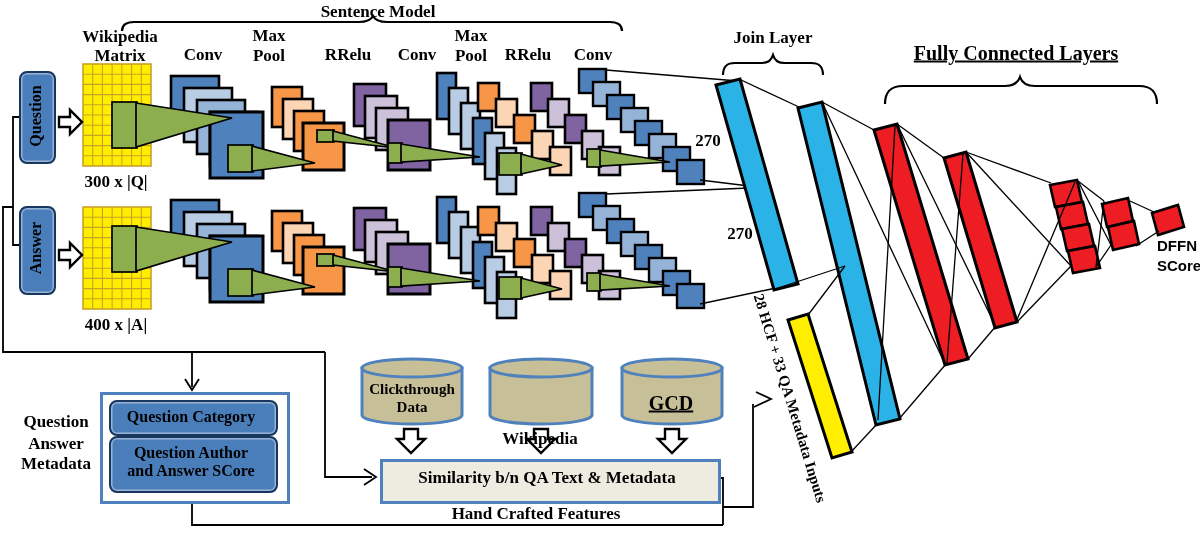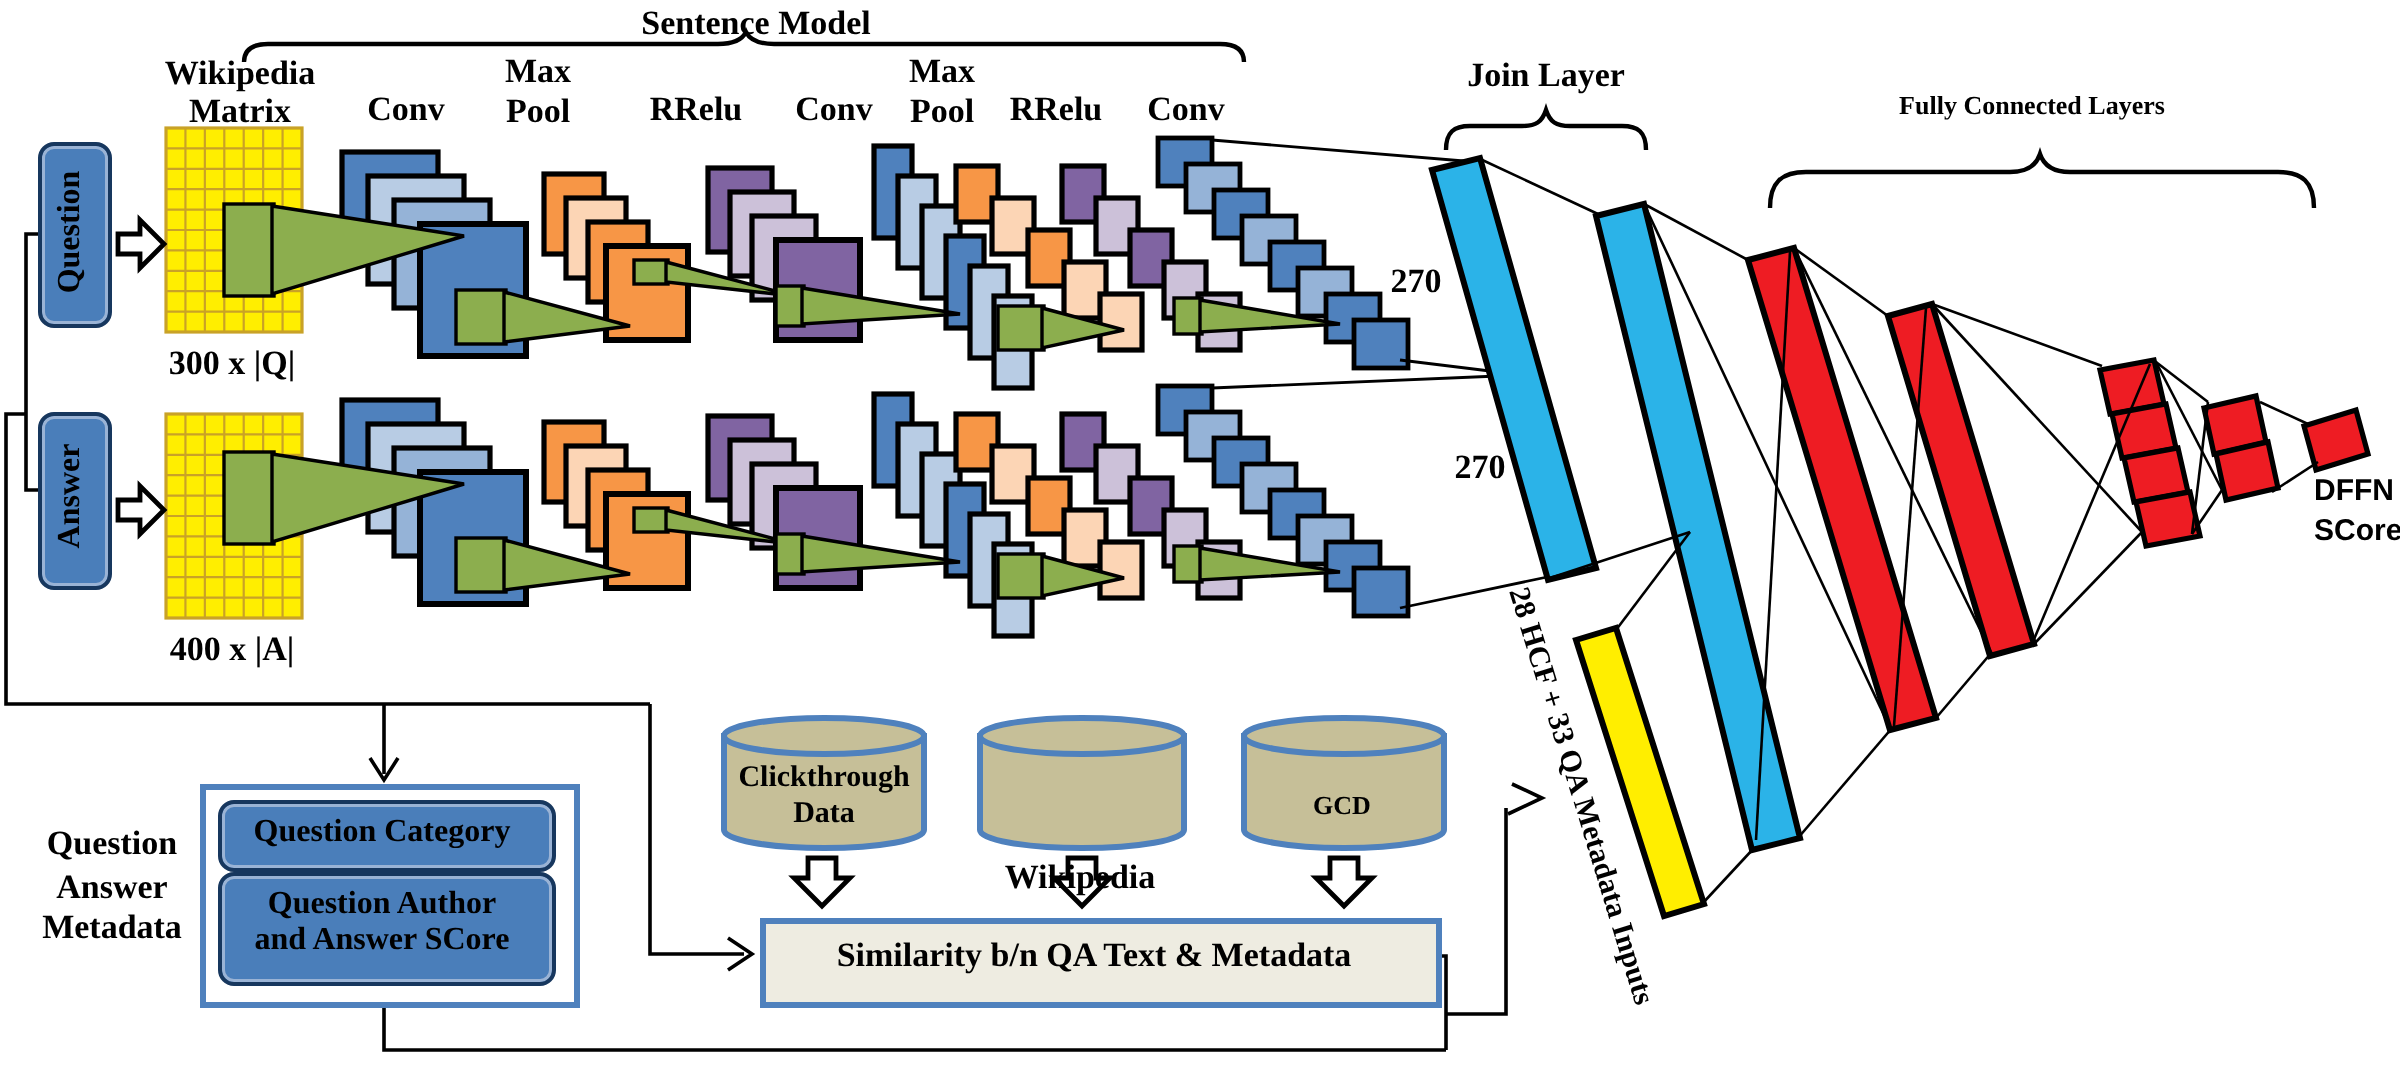--- a/index.html
+++ b/index.html
@@ -3,21 +3,21 @@
 <meta charset="utf-8">
 <style>
   html,body{margin:0;padding:0;background:#fff;}
   .stage{position:relative;width:1200px;height:540px;background:#fff;overflow:hidden;
          font-family:"Liberation Serif",serif;}
   #art{position:absolute;left:0;top:0;}
   .lb{position:absolute;transform:translate(-50%,-50%);font:bold 17px "Liberation Serif",serif;
       color:#000;white-space:nowrap;text-align:center;line-height:1.05;}
   .sm{font-size:15px;}
   .md{font-size:16px;}
-  .lg{font-size:13px;}
+  .lg{font-size:20px;text-decoration:underline;}
   .sans{font-family:"Liberation Sans",sans-serif;font-size:15px;transform:translate(0,-50%);}
   .vlb{transform:translate(-50%,-50%) rotate(-90deg);font-size:16px;}
   .hcf{position:absolute;left:766px;top:292px;transform-origin:0 0;transform:rotate(73deg);
        font:bold 15px "Liberation Serif",serif;white-space:nowrap;}
   .qabox{position:absolute;background:#4a7eba;border:2.5px solid #17375e;border-radius:8px;
          box-shadow:inset 0 0 0 1.5px #9ab3d5;}
   .panel{position:absolute;background:#fff;border:3px solid #4f81bd;}
   .innerbox{position:absolute;background:#4a7eba;border:2px solid #17375e;border-radius:8px;
             box-shadow:inset 0 0 0 1.5px #9ab3d5;}
   .simbox{position:absolute;background:#eeece1;border:3px solid #4f81bd;}
@@ -290,13 +290,14 @@
   <div class="lb md" style="left:191px;top:453px;">Question Author</div>
   <div class="lb md" style="left:191px;top:471px;">and Answer SCore</div>
 
   <div class="lb sm" style="left:412px;top:390px;">Clickthrough</div>
   <div class="lb sm" style="left:412px;top:408px;">Data</div>
   <div class="lb" style="left:540px;top:403px;margin-top:36px;">Wikipedia</div>
   <div class="lb lg" style="left:671px;top:403px;">GCD</div>
 
   <div class="simbox" style="left:380px;top:459px;width:335px;height:39px;"></div>
   <div class="lb" style="left:547px;top:478px;">Similarity b/n QA Text &amp; Metadata</div>
+  <div class="lb" style="left:536px;top:514px;">Hand Crafted Features</div>
 </div>
 
 </body></html>

